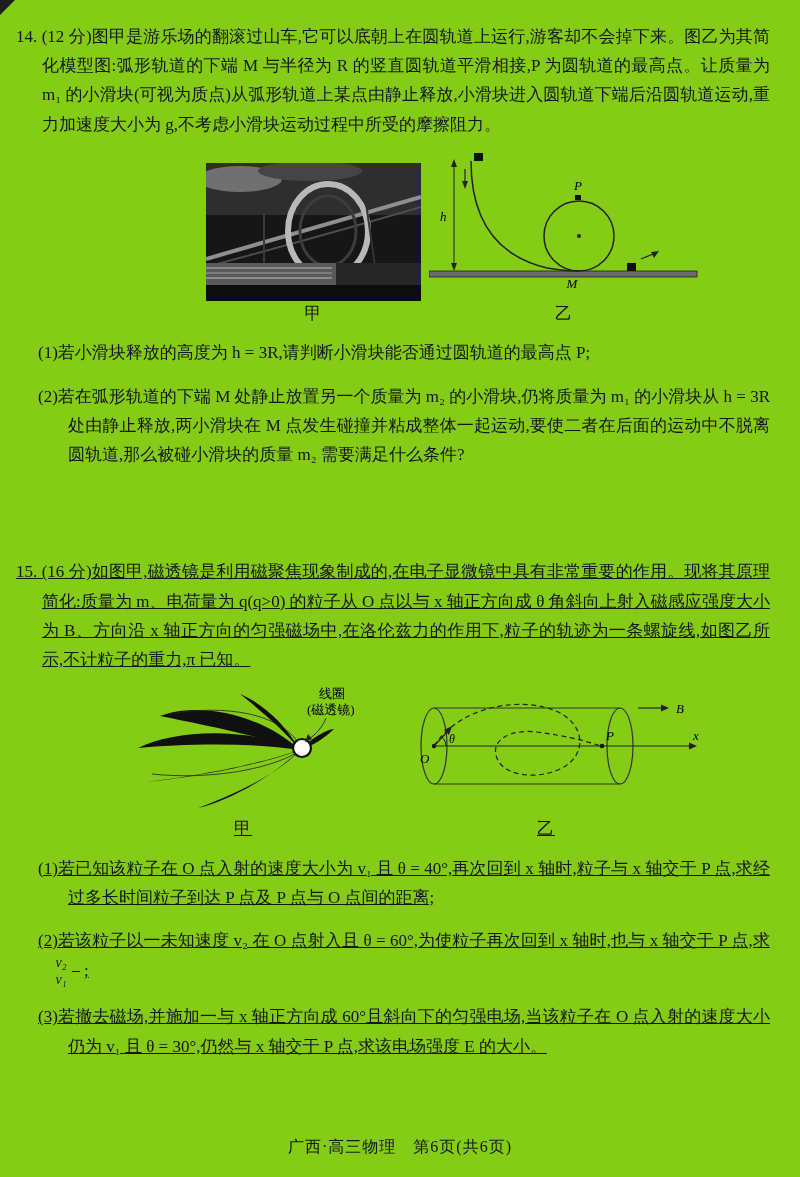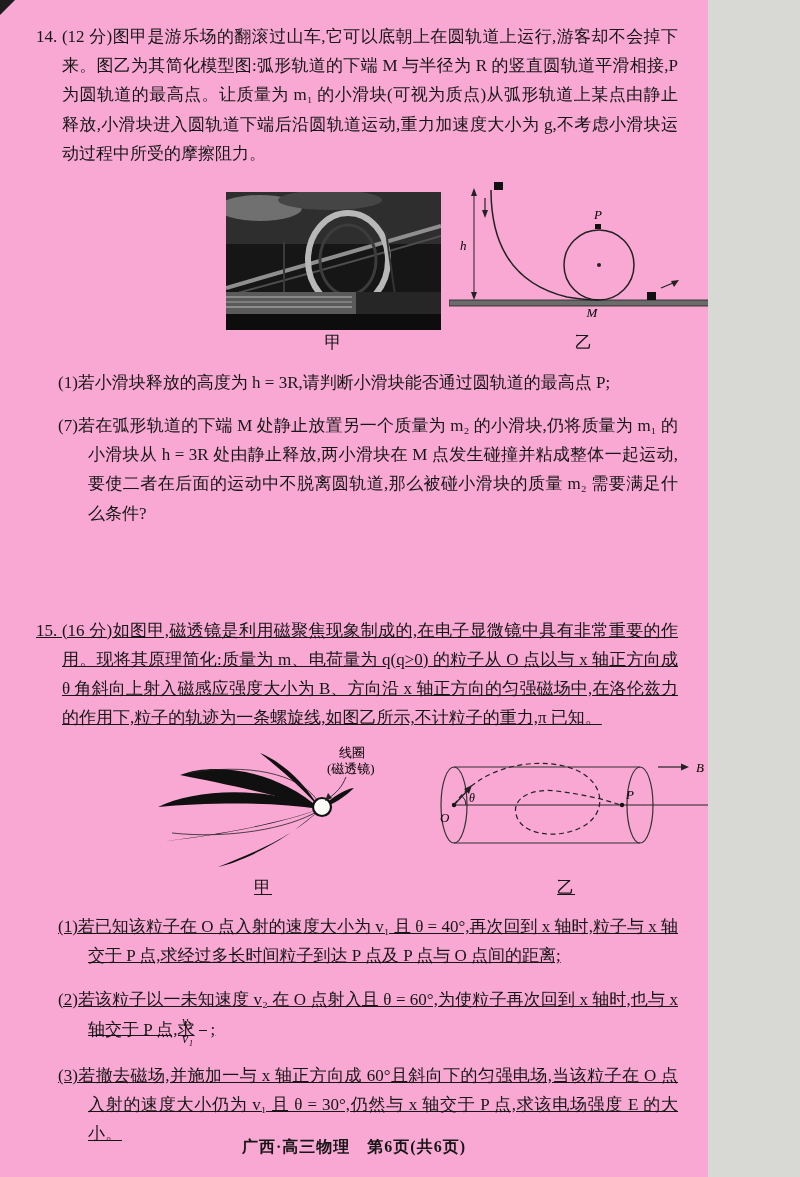--- a/index.html
+++ b/index.html
@@ -1,22 +1,22 @@
 <!DOCTYPE html>
 <html><head>
 <meta charset="utf-8">
 <style>
   * { margin:0; padding:0; box-sizing:border-box; }
   html,body { width:800px; }
   body { background:#d8d8d4; font-family:"Liberation Serif", serif; }
   .page {
-    position:relative; width:708px; height:1177px; overflow:hidden;
-    background:#f9a8d4; color:#161616;
+    position:relative; width:800px; height:1177px; overflow:hidden;
+    background:#84cc16; color:#161616;
     font-size:17px; line-height:1.72;
-    padding:22px 30px 0 36px;
+    padding:22px 30px 0 16px;
   }
   .corner-artifact {
     position:absolute; top:0; left:0; width:0; height:0;
     border-top:15px solid #1d1d1d; border-right:15px solid transparent;
   }
   .q-intro { text-align:justify; padding-left:26px; text-indent:-26px; }
   .q-item  { text-align:justify; margin-left:22px; padding-left:30px; text-indent:-30px; margin-top:14px; }
   .fig-row { display:flex; align-items:flex-end; margin:10px 0 4px; }
   .fig-row-14 { margin-left:190px; gap:8px; }
   .fig-row-15 { margin-left:92px; gap:8px; }
@@ -25,21 +25,21 @@
   .question-15 { margin-top:88px;text-decoration:underline; }
   .frac {
     display:inline-flex; flex-direction:column; vertical-align:middle;
     text-align:center; line-height:1.15; font-size:14px; margin:0 4px;
     font-style:italic;
   }
   .frac .num { border-bottom:1.2px solid #161616; padding:0 4px; }
   .frac .den { padding:0 4px;text-align:center; }
   .page-footer {
     position:absolute; left:0; bottom:16px; width:100%;
-    text-align:center; font-weight:bold; font-size:16px; letter-spacing:1px;
+    text-align:center; font-weight:normal; font-size:16px; letter-spacing:1px;
   }
   svg text { font-family:"Liberation Serif", serif; }
 </style>
 </head>
 <body>
 
 <div class="page">
   <div class="corner-artifact"></div>
 
   <section class="question question-14">
@@ -94,21 +94,21 @@
 
           <rect x="198" y="114" width="9" height="8" fill="#111111"></rect>
           <line x1="212" y1="110" x2="224" y2="105" stroke="#222222" stroke-width="1.2"></line>
           <polygon points="230,102 222,103 225,109" fill="#222222"></polygon>
         </svg>
         <figcaption>乙</figcaption>
       </figure>
     </div>
 
     <p class="q-item">(1)若小滑块释放的高度为 h = 3R,请判断小滑块能否通过圆轨道的最高点 P;</p>
-    <p class="q-item">(7)若在弧形轨道的下端 M 处静止放置另一个质量为 m₂ 的小滑块,仍将质量为 m₁ 的小滑块从 h = 3R 处由静止释放,两小滑块在 M 点发生碰撞并粘成整体一起运动,要使二者在后面的运动中不脱离圆轨道,那么被碰小滑块的质量 m₂ 需要满足什么条件?</p>
+    <p class="q-item">(2)若在弧形轨道的下端 M 处静止放置另一个质量为 m₂ 的小滑块,仍将质量为 m₁ 的小滑块从 h = 3R 处由静止释放,两小滑块在 M 点发生碰撞并粘成整体一起运动,要使二者在后面的运动中不脱离圆轨道,那么被碰小滑块的质量 m₂ 需要满足什么条件?</p>
   </section>
 
   <section class="question question-15">
     <p class="q-intro">15. (16 分)如图甲,磁透镜是利用磁聚焦现象制成的,在电子显微镜中具有非常重要的作用。现将其原理简化:质量为 m、电荷量为 q(q&gt;0) 的粒子从 O 点以与 x 轴正方向成 θ 角斜向上射入磁感应强度大小为 B、方向沿 x 轴正方向的匀强磁场中,在洛伦兹力的作用下,粒子的轨迹为一条螺旋线,如图乙所示,不计粒子的重力,π 已知。</p>
 
     <div class="fig-row fig-row-15">
       <figure>
         <svg width="270" height="132" viewBox="0 0 270 132">
           <g>
             <path d="M192,66 C150,28 88,18 52,32 C92,40 152,52 192,66" fill="#101010"></path>

